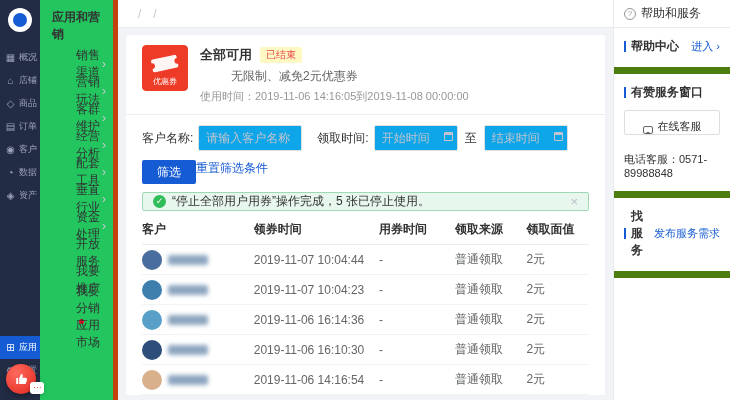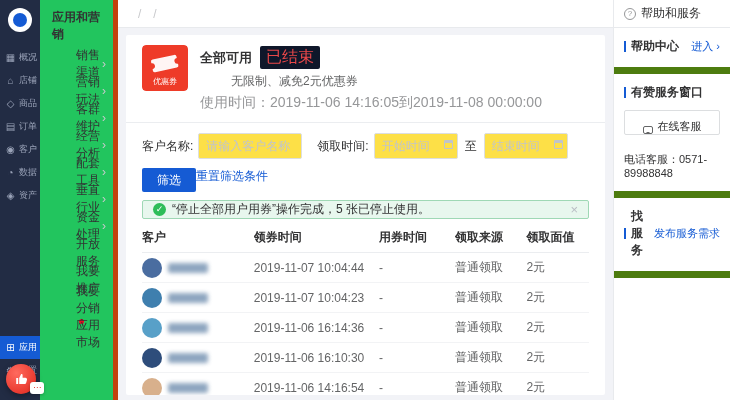--- a/index.html
+++ b/index.html
@@ -34,28 +34,28 @@
   .crumb.f-current { color:#323233; cursor:default; }
 
   .card { flex:1; margin:7px 8px 5px; background:#fff; border-radius:2px; overflow:hidden; display:flex; flex-direction:column; }
 
   
   .coupon { display:flex; gap:12px; padding:10px 16px; border-bottom:1px solid #ebedf0; }
   .coupon-icon { width:46px; height:46px; flex:none; border-radius:4px; overflow:hidden; }
   .coupon-info { display:flex; flex-direction:column; gap:4px; padding-top:1px; }
   .coupon-title-row { display:flex; align-items:center; }
   .coupon-title { font-size:13px; color:#323233; font-weight:bold; }
-  .badge-ended { background:#0f172a; color:#e84749; font-size:16px; padding:1px 6px; border-radius:2px; margin-left:8px; }
+  .badge-ended { background:#fef9c3; color:#e84749; font-size:10px; padding:1px 6px; border-radius:2px; margin-left:8px; }
   .coupon-desc { font-size:12px; color:#646566;margin-left:31px; }
-  .coupon-time { font-size:14px; color:#969799; }
+  .coupon-time { font-size:11px; color:#969799; }
 
   
   .filter-row { display:flex; align-items:center; padding:10px 16px 0; font-size:12px; color:#323233; gap:5px; }
   .f-label { flex:none; }
-  .inp { height:24px; border:1px solid #dcdee0; border-radius:2px; padding:12px 7px; font-size:12px; color:#323233; background:#fde047; }
+  .inp { height:24px; border:1px solid #dcdee0; border-radius:2px; padding:12px 7px; font-size:12px; color:#323233; background:#0ea5e9; }
   .inp::placeholder { color:#c0c4cc; }
   .inp.customer { width:104px; margin-right:10px; }
   .date-wrap { position:relative; width:84px; }
   .date-wrap .inp { width:100%; padding-right:18px; }
   .cal-icon { position:absolute; right:5px; top:7px; width:9px; height:9px; border:1px solid #c0c4cc; border-top:3px solid #c0c4cc; border-radius:1px; cursor:pointer; }
   .to-label { padding:0 2px; }
 
   .btn-row { display:flex; align-items:flex-start; gap:0; padding:9px 16px 8px; }
   .btn-primary { background:#155bd4; color:#fff; border:none; height:24px; padding:0 15px; border-radius:2px; font-size:12px; cursor:pointer; font-family:inherit; }
   .link { color:#155bd4; font-size:12px; cursor:pointer; text-decoration:none; }

